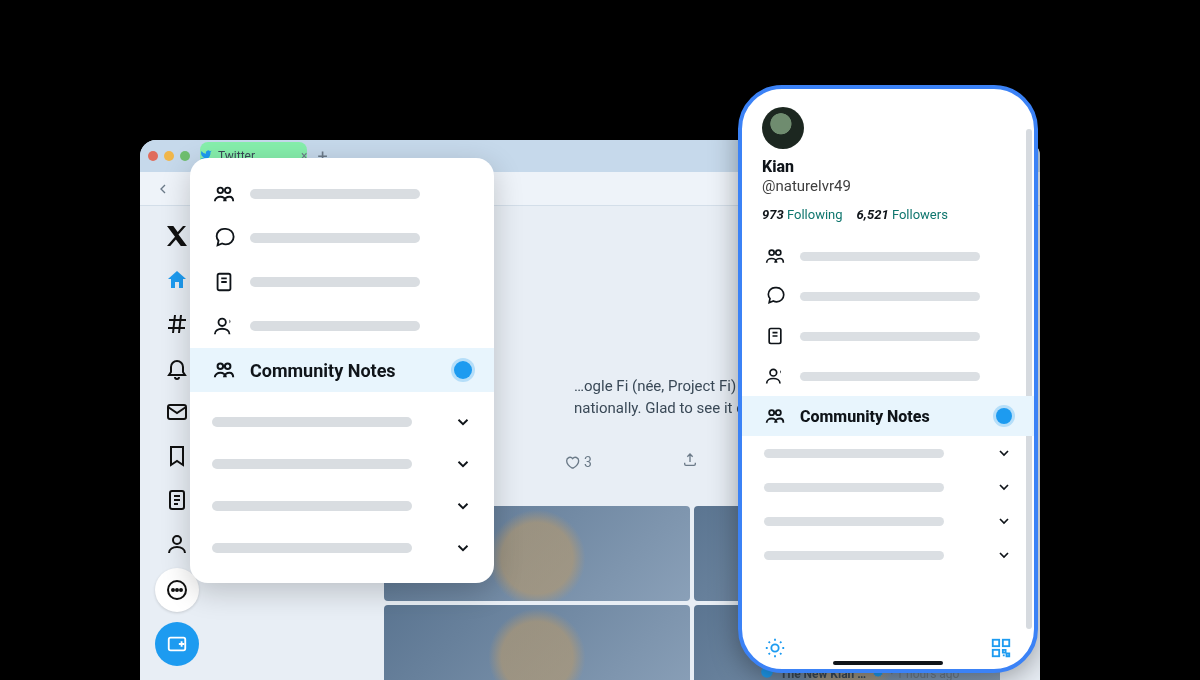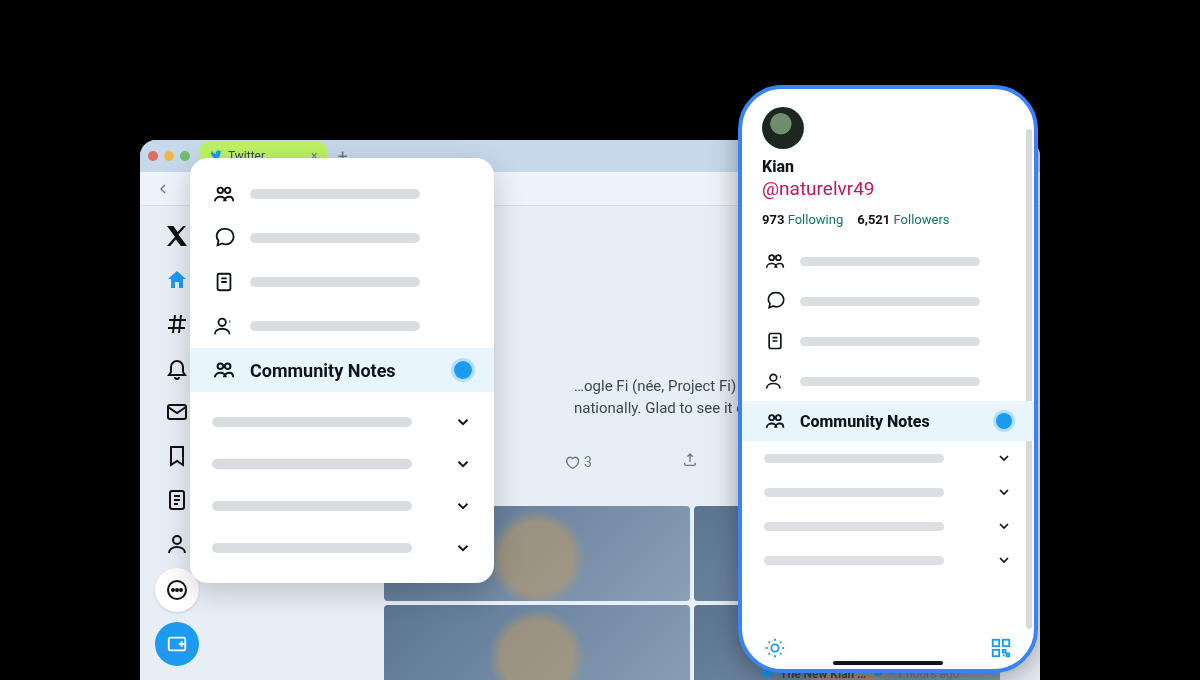--- a/index.html
+++ b/index.html
@@ -30,23 +30,23 @@
     align-items: center;
     padding: 0 10px 0 8px;
   }
   .traffic-lights { display: flex; gap: 6px; margin-right: 10px; }
   .traffic-lights span { width: 10px; height: 10px; border-radius: 50%; display: block; }
   .tl-red { background: #e06c5c; }
   .tl-yellow { background: #f0b64a; }
   .tl-green { background: #6fbf6f; }
   .tab {
     display: flex; align-items: center; gap: 6px;
-    background: #bef264;
+    background: #86efac;
     height: 28px;
-    padding: 0 10px;
+    padding: 0 0;
     border-radius: 8px 8px 0 0;
     font-size: 12px;
     color: #3a4957;
     max-width: 200px;
   }
   .twitter-mini-icon { color: #1d9bf0; font-size: 11px; }
   .tab-close { margin-left: 40px; color: #6b7a88; cursor: pointer; }
   .tab-add { margin-left: 10px; color: #6b7a88; font-size: 18px; }
   .browser-toolbar {
     height: 34px;
@@ -181,23 +181,23 @@
     background:#d6dadf; border-radius:3px;
   }
   .phone-inner { position:absolute; inset:0; padding: 18px 20px 0 20px; }
   .profile-head { display:flex; flex-direction:column; gap:2px; }
   .avatar {
     width:42px; height:42px; border-radius:50%;
     background: radial-gradient(circle at 45% 40%, #6f8c6f 0 30%, #1c2720 32% 100%);
     margin-bottom:6px;
   }
   .profile-name { font-weight:800; font-size:16px; color:#0f1419; }
-  .profile-handle { font-size:19px; color:#be185d; margin-top:-1px; }
+  .profile-handle { font-size:15px; color:#404040; margin-top:-1px; }
   .follow-stats { display:flex; gap:14px; margin-top:10px; font-size:13px; }
-  .follow-stats b { color:#0f1419; }
+  .follow-stats b { color:#0f1419;font-style:italic; }
   .follow-stats span { color:#0f766e; }
 
   .phone-menu { margin-top: 14px; }
   .ph-row {
     display:flex; align-items:center; gap:14px;
     padding: 9px 2px;
     font-size: 16px; font-weight: 800; color:#0f1419;
     position:relative;
   }
   .ph-row .row-icon { width:22px; height:22px; display:flex; align-items:center; justify-content:center; flex-shrink:0; }

